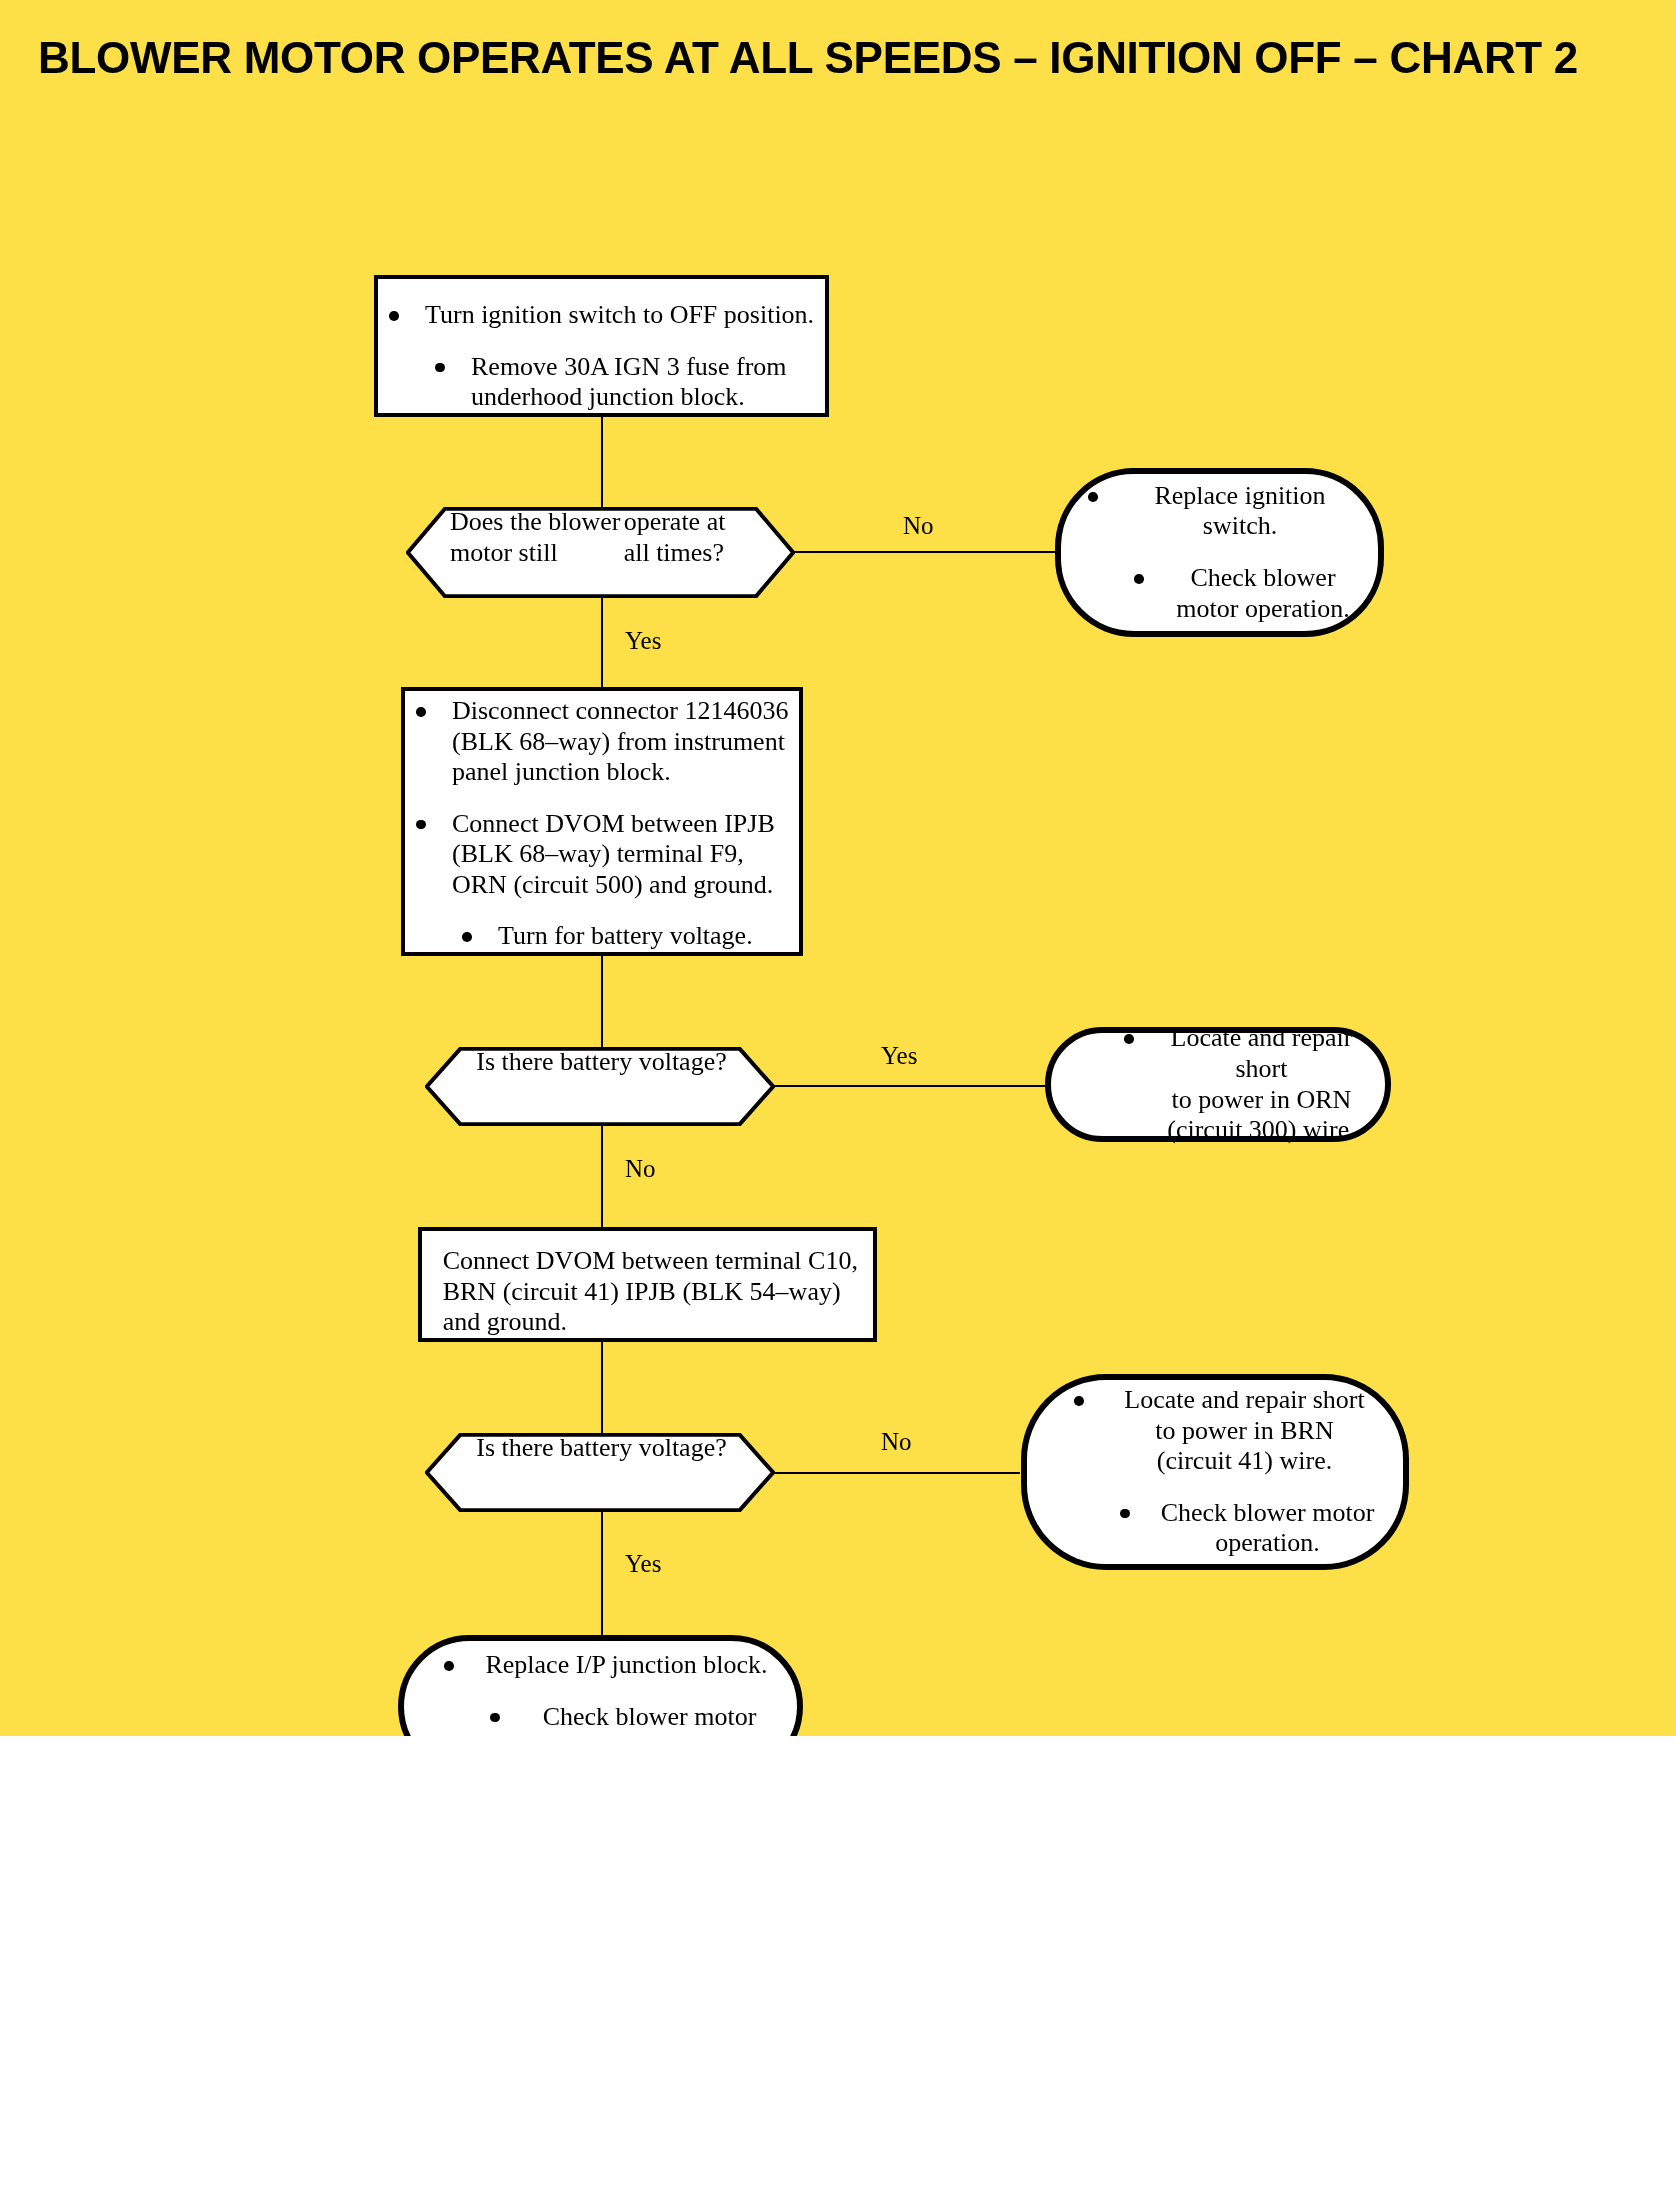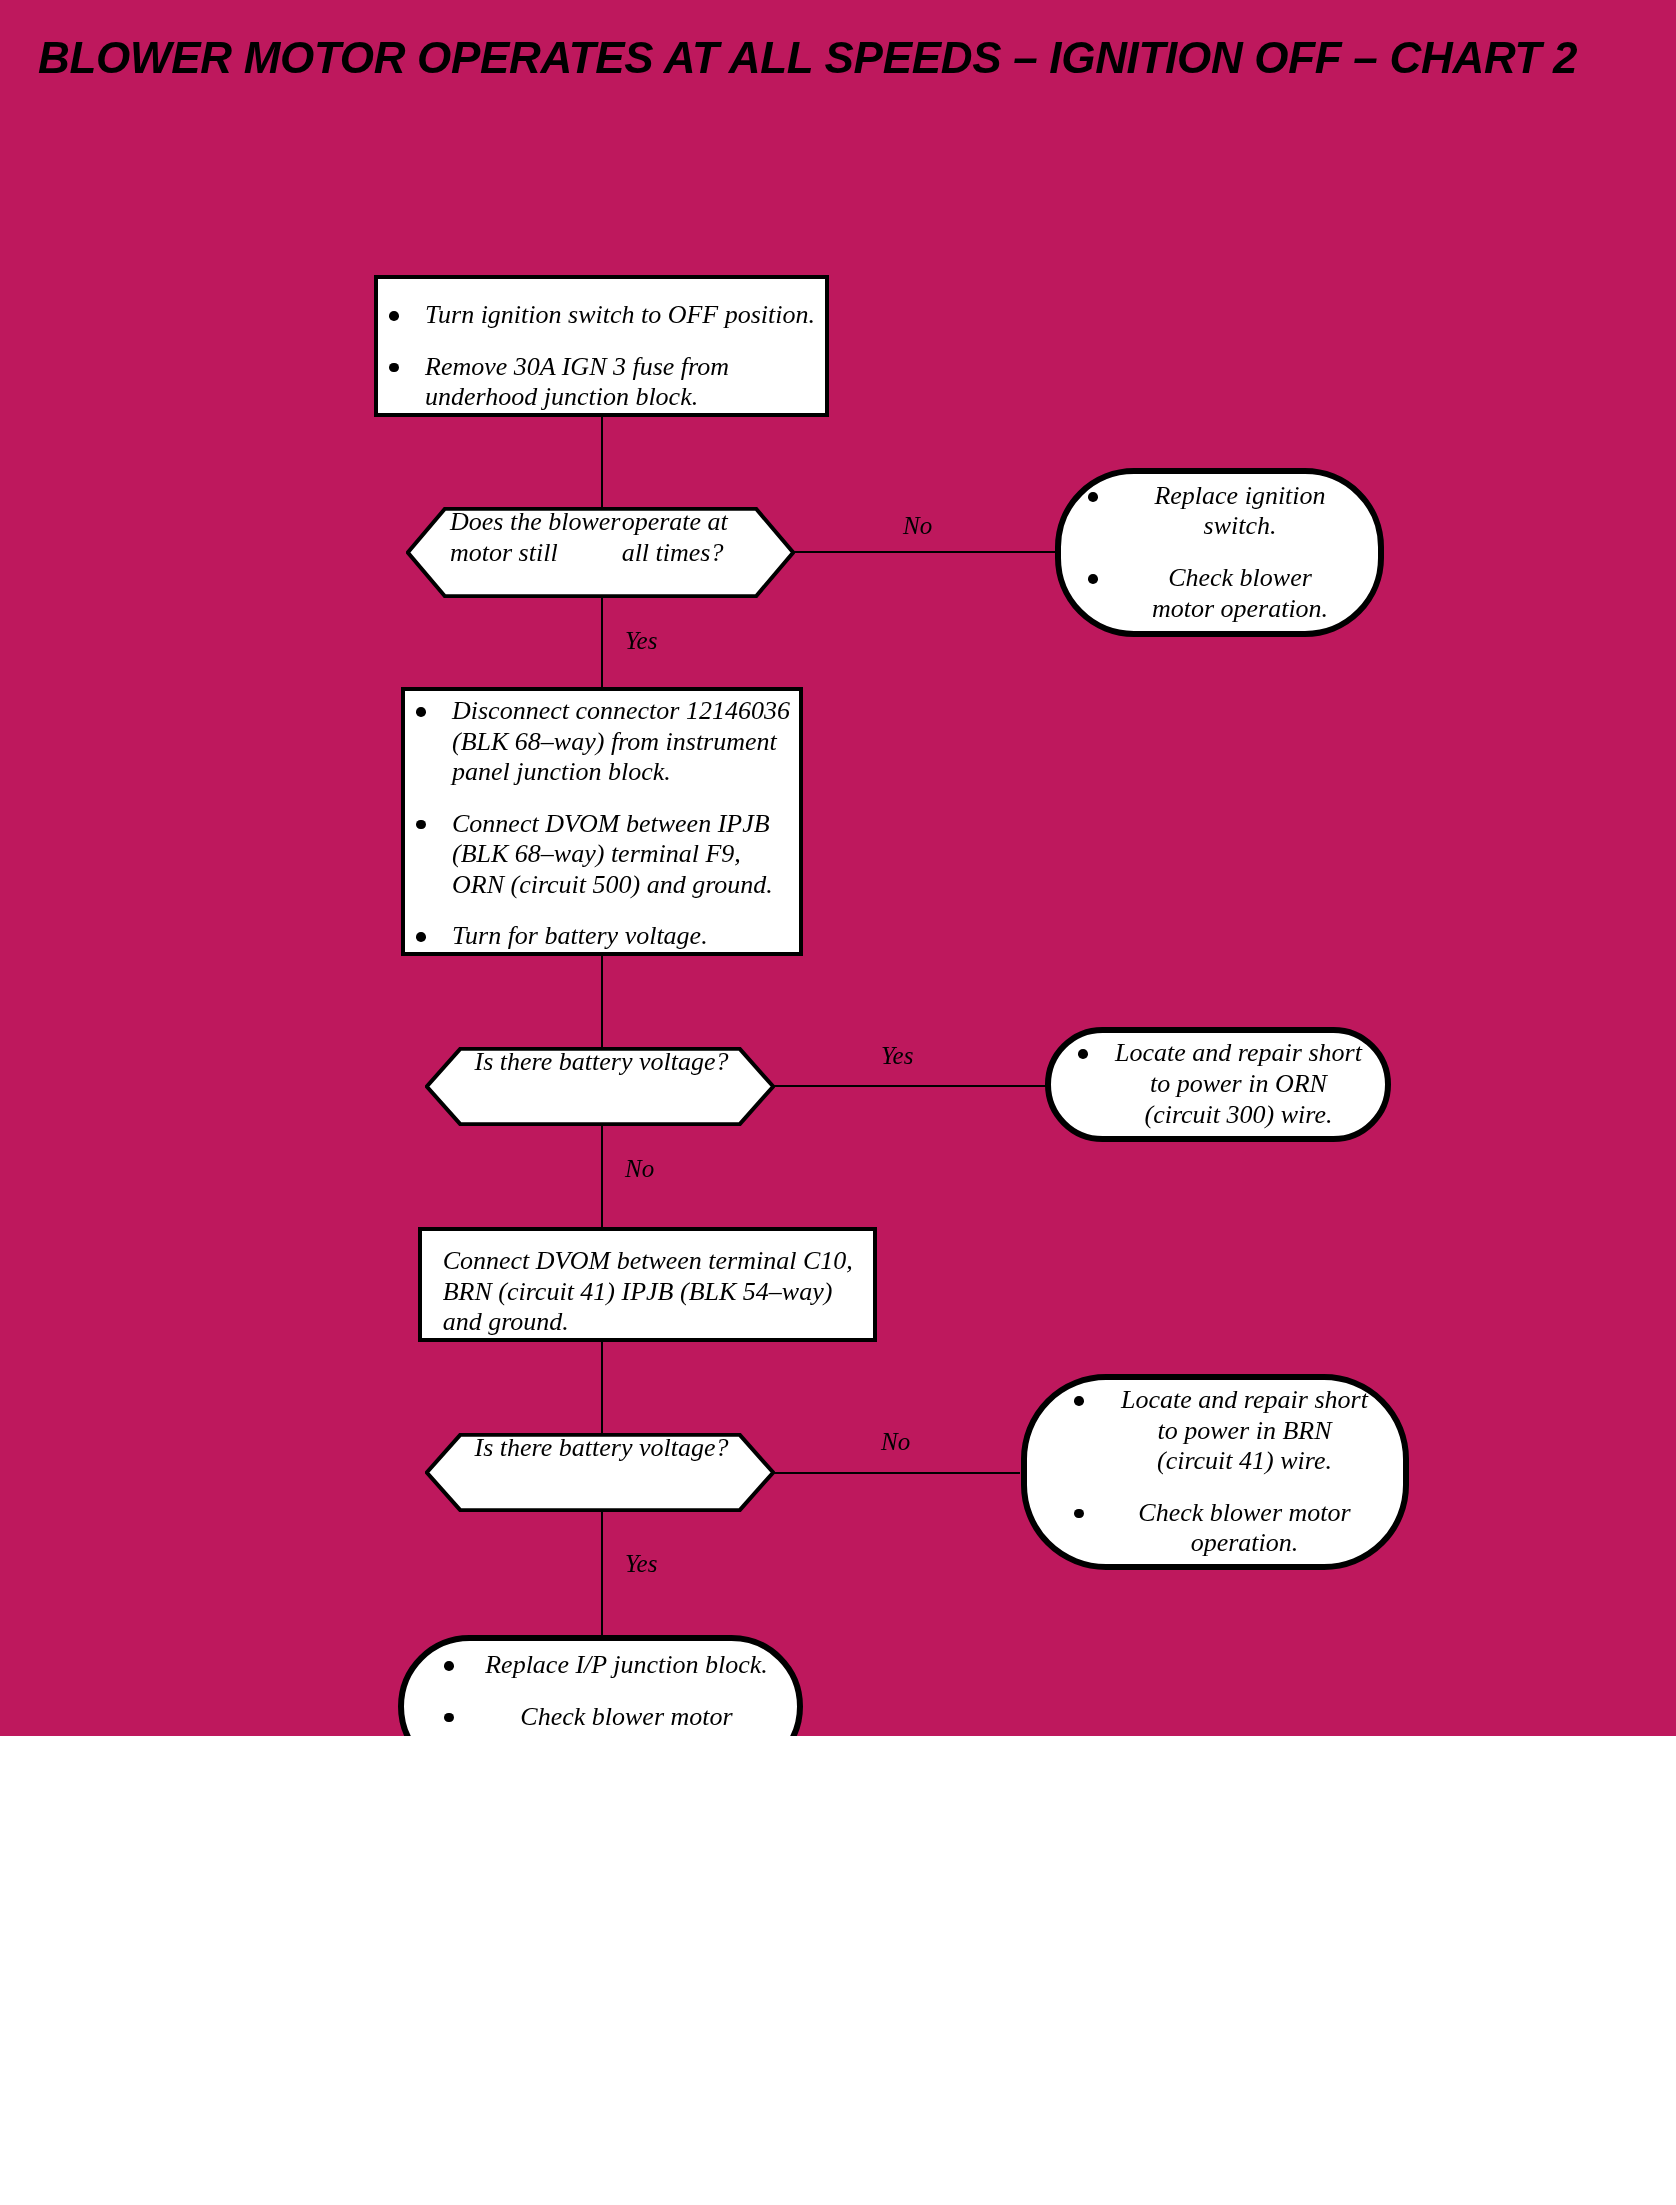--- a/index.html
+++ b/index.html
@@ -8,23 +8,22 @@
     background: #ffffff;
   }
   body {
     font-family: "Liberation Serif", "DejaVu Serif", serif;
     color: #000000;
   }
   #page {
     position: relative;
     width: 1676px;
     height: 1736px;
-    background: #be185d;
+    background: #fde047;
     overflow: hidden;
-    font-style: italic;
   }
   #chart-title {
     position: absolute;
     left: 38px;
     top: 33px;
     font-family: "Liberation Sans", "DejaVu Sans", sans-serif;
     font-size: 44px;
     font-weight: bold;
     letter-spacing: -0.3px;
     white-space: nowrap;
@@ -91,21 +90,21 @@
   ul.bullets {
     list-style: none;
     margin: 0;
     padding: 0;
   }
   ul.bullets li {
     position: relative;
     padding-left: 47px;
     margin: 0 0 20.7px 0;
   }
-  ul.bullets li:last-child { margin-bottom: 0; }
+  ul.bullets li:last-child { margin-bottom: 0; margin-left: 46px; }
   ul.bullets li::before {
     content: "";
     position: absolute;
     left: 11px;
     top: 11px;
     width: 9.7px;
     height: 9.7px;
     border-radius: 50%;
     background: #000000;
   }

